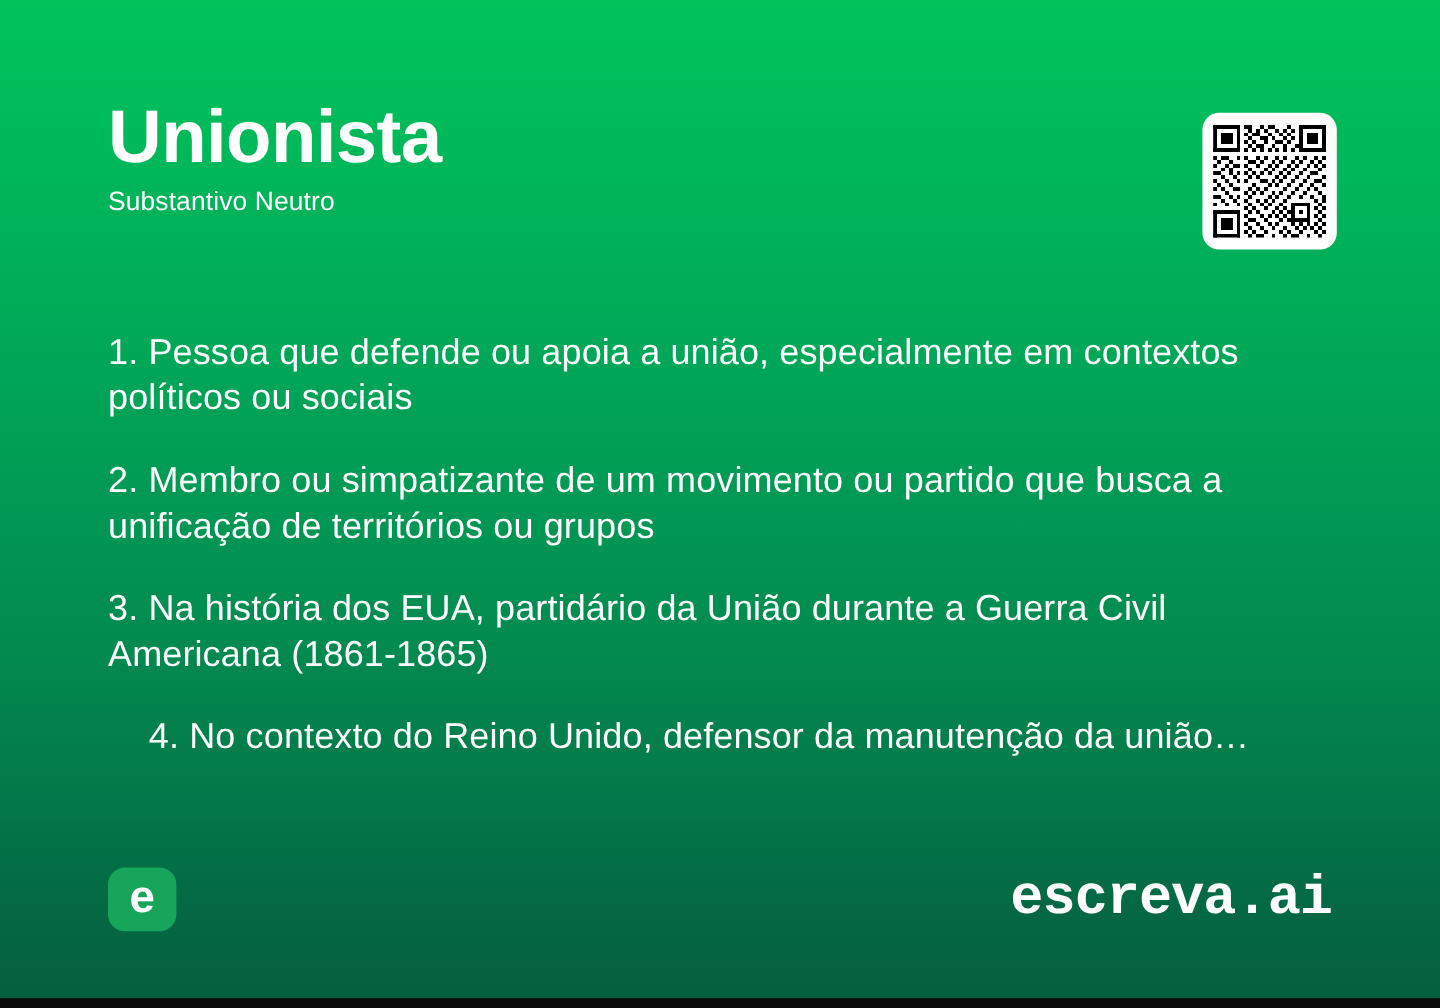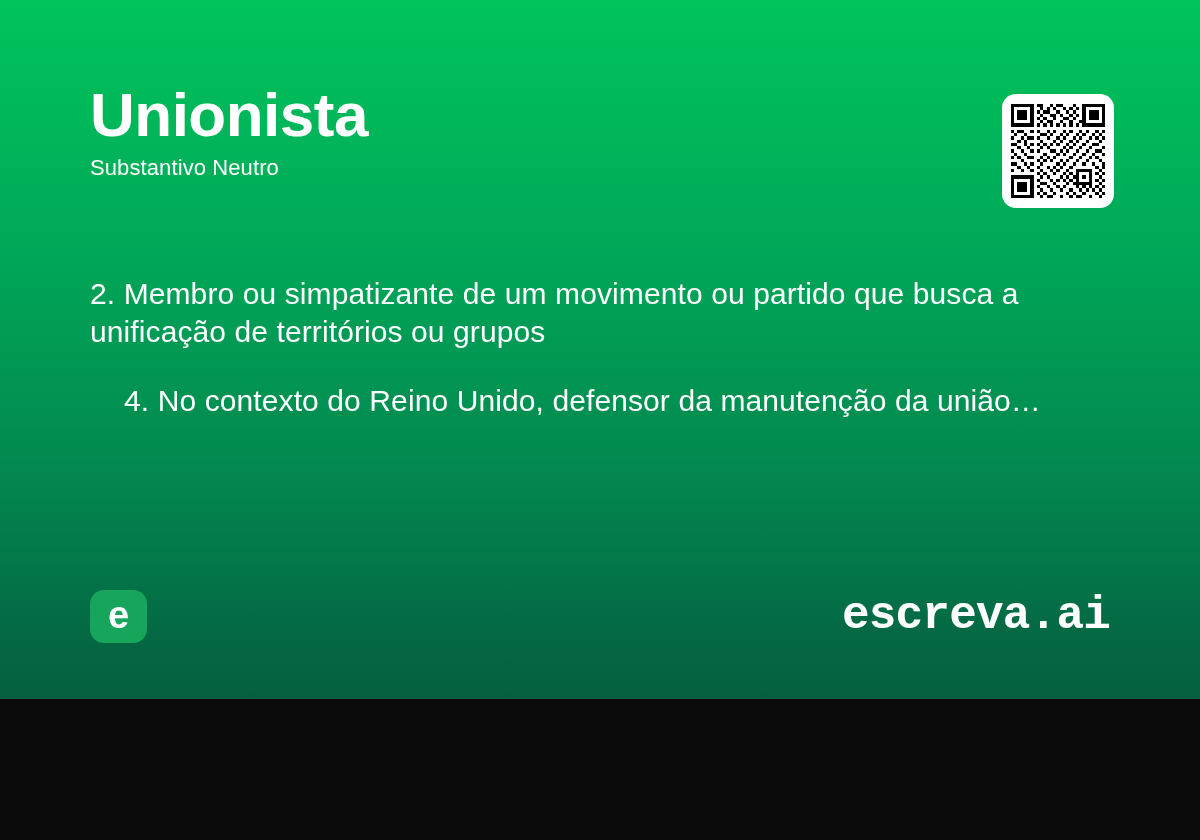--- a/index.html
+++ b/index.html
@@ -3,21 +3,21 @@
 <meta charset="utf-8">
 <style>
   html, body {
     margin: 0;
     padding: 0;
     background: #0a0a0a;
   }
   .card {
     position: relative;
     width: 1200px;
-    height: 699px;
+    height: 832px;
     overflow: hidden;
     background: linear-gradient(180deg,
         #00c35c 0%,
         #00bb5a 12%,
         #00b159 24%,
         #00a557 38%,
         #019754 52%,
         #028a4f 65%,
         #03794a 79%,
         #046a44 90%,
@@ -422,21 +422,23 @@
         <rect x="18" y="28" width="1" height="1"></rect>
           <rect x="20" y="28" width="1" height="1"></rect>
         <rect x="21" y="28" width="1" height="1"></rect>
           <rect x="24" y="28" width="1" height="1"></rect>
         <rect x="27" y="28" width="1" height="1"></rect>
       </g>
     </svg>
   </div>
 
   <div class="definitions">
+    <p class="definition">1. Pessoa que defende ou apoia a união, especialmente em contextos políticos ou sociais</p>
     <p class="definition">2. Membro ou simpatizante de um movimento ou partido que busca a unificação de territórios ou grupos</p>
+    <p class="definition">3. Na história dos EUA, partidário da União durante a Guerra Civil Americana (1861-1865)</p>
     <p class="definition">4. No contexto do Reino Unido, defensor da manutenção da união…</p>
   </div>
 
   <div class="footer">
     <div class="logo-badge">
       <span>e</span>
     </div>
     <div class="brand">escreva.ai</div>
   </div>
 

